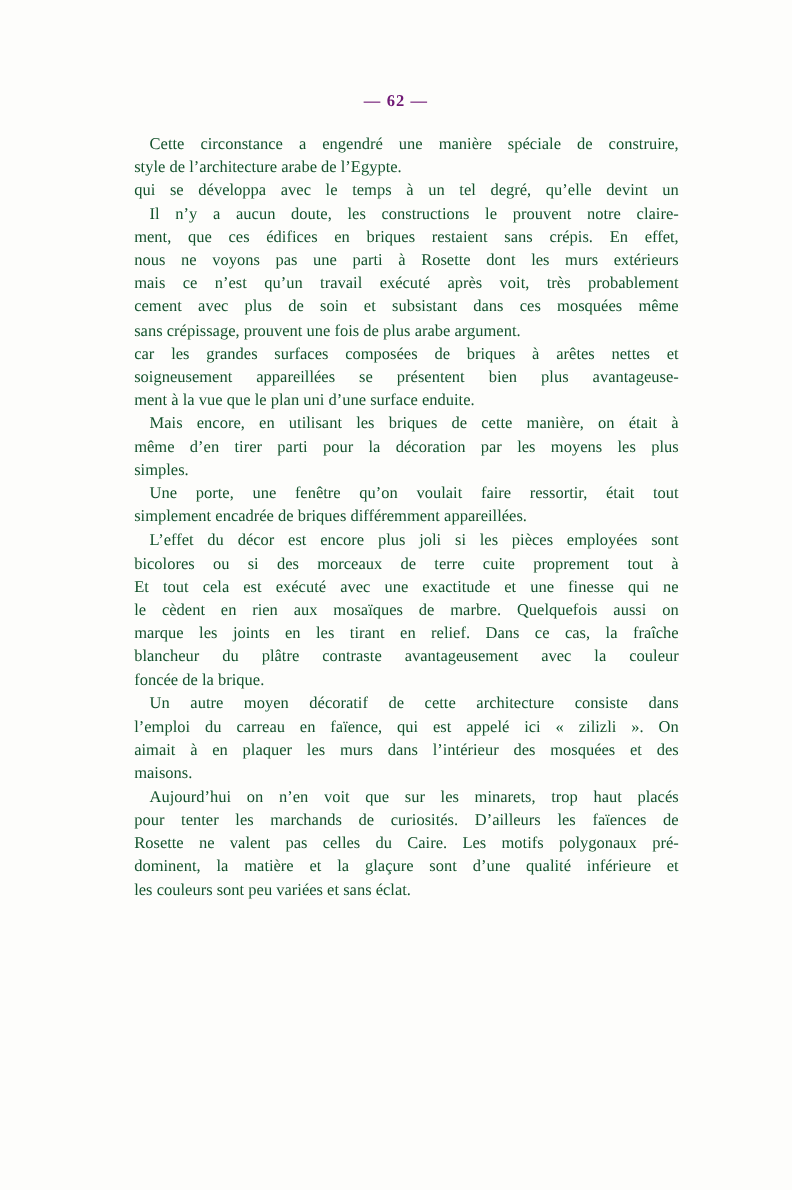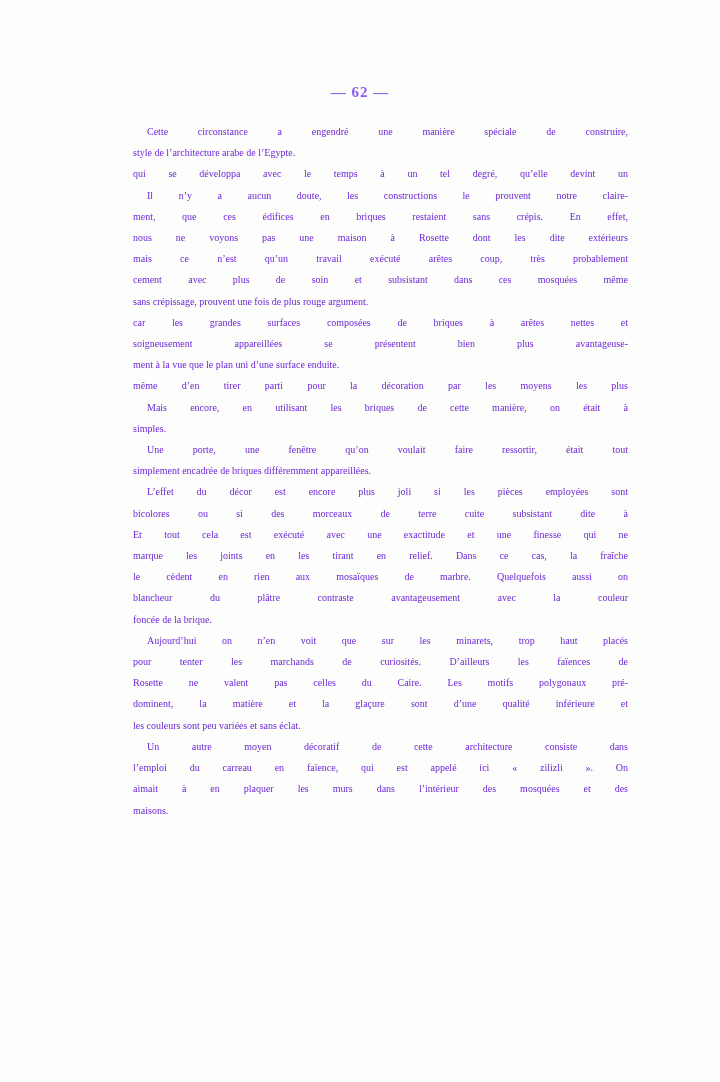--- a/index.html
+++ b/index.html
@@ -18,30 +18,30 @@
   }
   .page-number {
     position: absolute;
     top: 84px;
     left: 0;
     width: 720px;
     text-align: center;
     font-weight: bold;
     font-size: 15px;
     letter-spacing: 1px;
-    color: #8b5cf6;
+    color: #701a75;
   }
   .text-block {
     position: absolute;
     top: 121px;
-    left: 133px;
+    left: 122px;
     width: 495px;
-    font-size: 10px;
+    font-size: 15px;
     line-height: 21.2px;
-    color: #6d28d9;
+    color: #14532d;
   }
   .paragraph {
     margin: 0;
     padding: 0;
   }
   .line {
     text-align: justify;
     text-align-last: justify;
     white-space: normal;
   }
@@ -59,55 +59,55 @@
   <div class="page-number">— 62 —</div>
   <div class="text-block" id="text-block">
       <div class="paragraph">
         <div class="line first">Cette circonstance a engendré une manière spéciale de construire,</div>
         <div class="line last">style de l’architecture arabe de l’Egypte.</div>
         <div class="line">qui se développa avec le temps à un tel degré, qu’elle devint un</div>
       </div>
       <div class="paragraph">
         <div class="line first">Il n’y a aucun doute, les constructions le prouvent notre claire-</div>
         <div class="line">ment, que ces édifices en briques restaient sans crépis. En effet,</div>
-        <div class="line">nous ne voyons pas une maison à Rosette dont les dite extérieurs</div>
-        <div class="line">mais ce n’est qu’un travail exécuté arêtes coup, très probablement</div>
+        <div class="line">nous ne voyons pas une parti à Rosette dont les murs extérieurs</div>
+        <div class="line">mais ce n’est qu’un travail exécuté après voit, très probablement</div>
         <div class="line">cement avec plus de soin et subsistant dans ces mosquées même</div>
-        <div class="line last">sans crépissage, prouvent une fois de plus rouge argument.</div>
+        <div class="line last">sans crépissage, prouvent une fois de plus arabe argument.</div>
       </div>
       <div class="paragraph">
         <div class="line">car les grandes surfaces composées de briques à arêtes nettes et</div>
         <div class="line">soigneusement appareillées se présentent bien plus avantageuse-</div>
         <div class="line last">ment à la vue que le plan uni d’une surface enduite.</div>
       </div>
       <div class="paragraph">
+        <div class="line first">Mais encore, en utilisant les briques de cette manière, on était à</div>
         <div class="line">même d’en tirer parti pour la décoration par les moyens les plus</div>
-        <div class="line first">Mais encore, en utilisant les briques de cette manière, on était à</div>
         <div class="line last">simples.</div>
       </div>
       <div class="paragraph">
         <div class="line first">Une porte, une fenêtre qu’on voulait faire ressortir, était tout</div>
         <div class="line last">simplement encadrée de briques différemment appareillées.</div>
       </div>
       <div class="paragraph">
         <div class="line first">L’effet du décor est encore plus joli si les pièces employées sont</div>
-        <div class="line">bicolores ou si des morceaux de terre cuite subsistant dite à</div>
+        <div class="line">bicolores ou si des morceaux de terre cuite proprement tout à</div>
         <div class="line">Et tout cela est exécuté avec une exactitude et une finesse qui ne</div>
+        <div class="line">le cèdent en rien aux mosaïques de marbre. Quelquefois aussi on</div>
         <div class="line">marque les joints en les tirant en relief. Dans ce cas, la fraîche</div>
-        <div class="line">le cèdent en rien aux mosaïques de marbre. Quelquefois aussi on</div>
         <div class="line">blancheur du plâtre contraste avantageusement avec la couleur</div>
         <div class="line last">foncée de la brique.</div>
+      </div>
+      <div class="paragraph">
+        <div class="line first">Un autre moyen décoratif de cette architecture consiste dans</div>
+        <div class="line">l’emploi du carreau en faïence, qui est appelé ici « zilizli ». On</div>
+        <div class="line">aimait à en plaquer les murs dans l’intérieur des mosquées et des</div>
+        <div class="line last">maisons.</div>
       </div>
       <div class="paragraph">
         <div class="line first">Aujourd’hui on n’en voit que sur les minarets, trop haut placés</div>
         <div class="line">pour tenter les marchands de curiosités. D’ailleurs les faïences de</div>
         <div class="line">Rosette ne valent pas celles du Caire. Les motifs polygonaux pré-</div>
         <div class="line">dominent, la matière et la glaçure sont d’une qualité inférieure et</div>
         <div class="line last">les couleurs sont peu variées et sans éclat.</div>
       </div>
-      <div class="paragraph">
-        <div class="line first">Un autre moyen décoratif de cette architecture consiste dans</div>
-        <div class="line">l’emploi du carreau en faïence, qui est appelé ici « zilizli ». On</div>
-        <div class="line">aimait à en plaquer les murs dans l’intérieur des mosquées et des</div>
-        <div class="line last">maisons.</div>
-      </div>
     </div>
 </div>
 
 </body></html>

